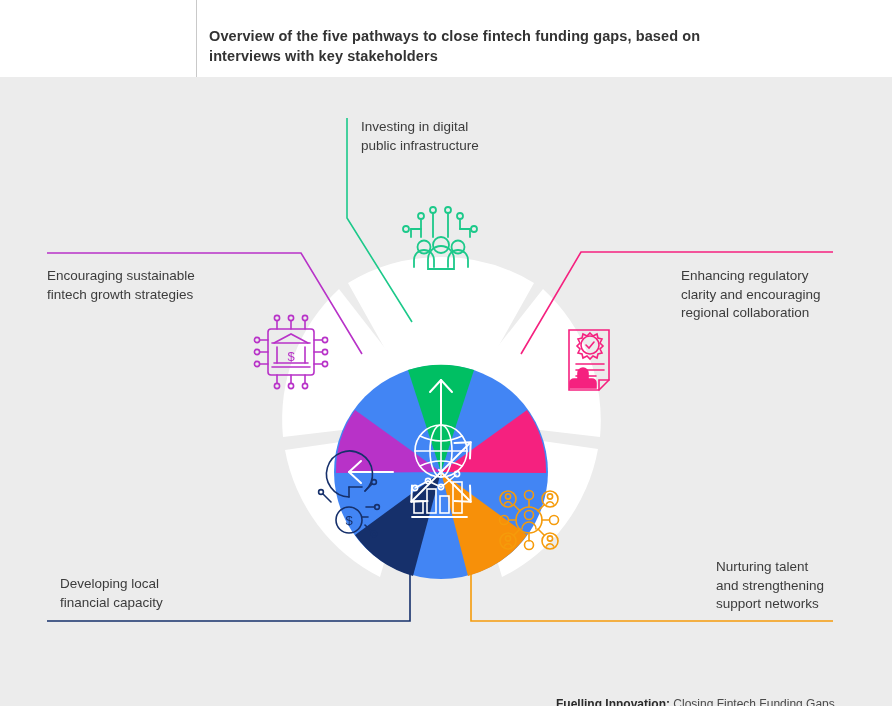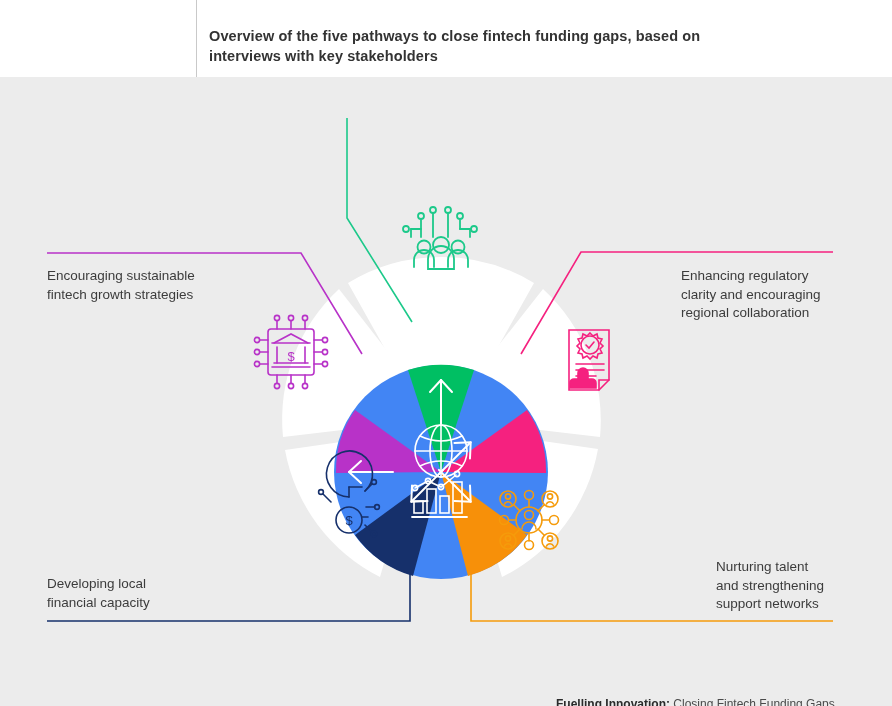--- a/index.html
+++ b/index.html
@@ -62,21 +62,21 @@
   .label {
     position: absolute;
     font-size: 13.5px;
     line-height: 18.5px;
     color: #3c3c3c;
     white-space: pre-line;
   }
   .label-top     { left: 361px; top: 41px;  width: 210px; }
   .label-left    { left: 47px;  top: 190px; width: 230px; }
   .label-right   { left: 681px; top: 190px; width: 200px; }
-  .label-bottomleft  { left: 47px;  top: 498px; width: 230px; }
+  .label-bottomleft  { left: 60px;  top: 498px; width: 230px; }
   .label-bottomright { left: 716px; top: 481px; width: 190px; }
 
   .footer-note {
     position: absolute;
     left: 556px;
     top: 588px;
     font-size: 12px;
     color: #4a4a4a;
     white-space: nowrap;
     margin-top: 32px;
@@ -326,20 +326,22 @@
         <line x1="516" y1="443" x2="509" y2="443"></line>
         <line x1="542" y1="443" x2="549" y2="443"></line>
         <line x1="514" y1="428" x2="520" y2="434"></line>
         <line x1="544" y1="428" x2="538" y2="434"></line>
         <line x1="514" y1="458" x2="520" y2="452"></line>
         <line x1="544" y1="458" x2="538" y2="452"></line>
       </g>
 
     </svg>
 
+    <div class="label label-top">Investing in digital
+public infrastructure</div>
     <div class="label label-right">Enhancing regulatory
 clarity and encouraging
 regional collaboration</div>
     <div class="label label-left">Encouraging sustainable
 fintech growth strategies</div>
     <div class="label label-bottomleft">Developing local
 financial capacity</div>
     <div class="label label-bottomright">Nurturing talent
 and strengthening
 support networks</div>

